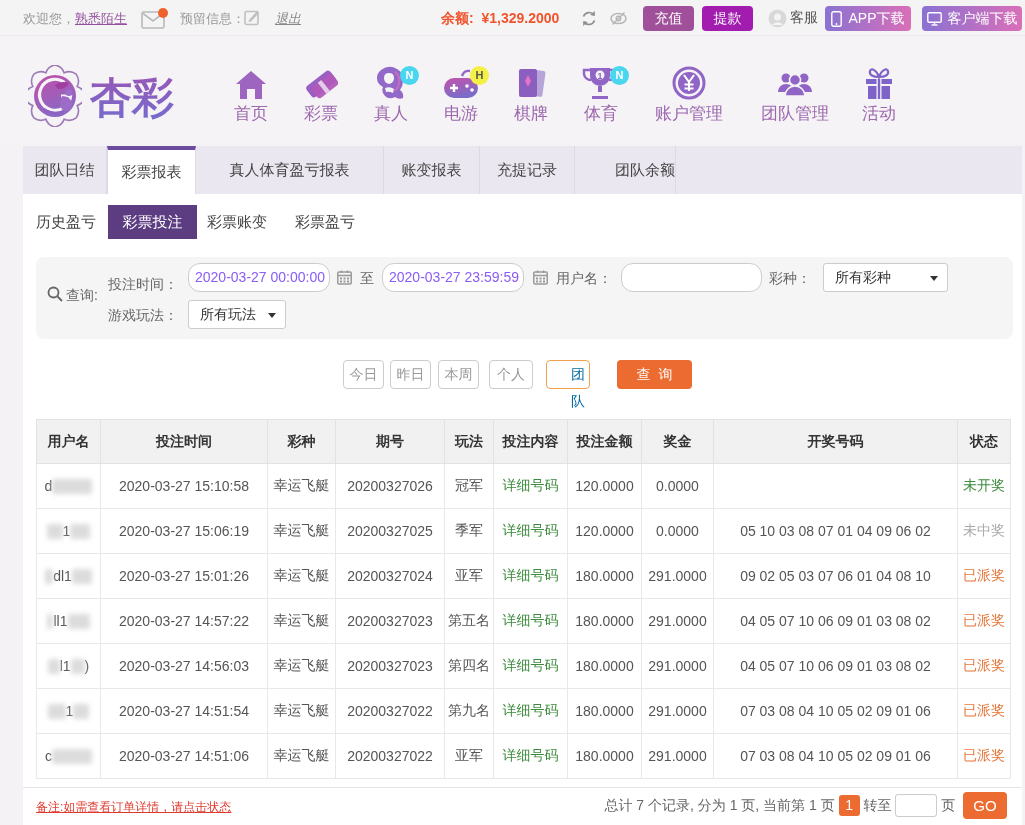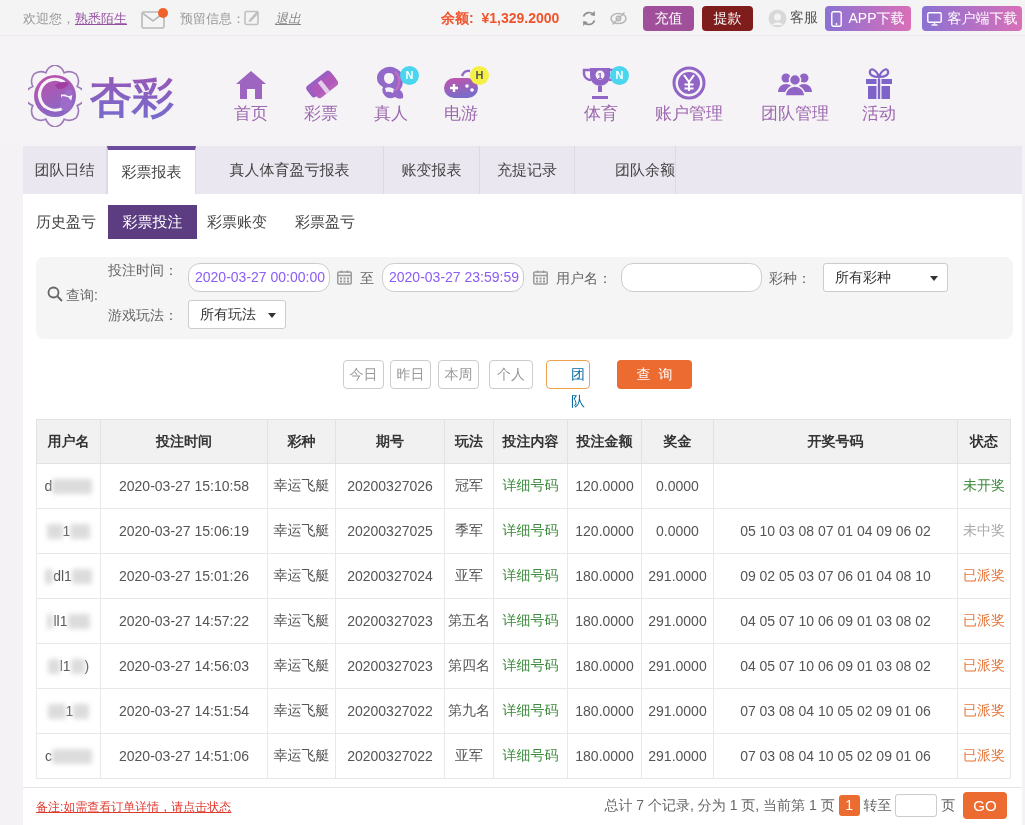--- a/index.html
+++ b/index.html
@@ -88,21 +88,21 @@
       <path d="M14.8 1 L14.8 6 L10.2 5 Z" fill="#8f8f8f"></path>
       <path d="M14.5 10.5 A6 6 0 0 1 4 12" fill="none" stroke="#8f8f8f" stroke-width="1.7"></path>
       <path d="M3.2 16 L3.2 11 L7.8 12 Z" fill="#8f8f8f"></path>
     </svg>
     <svg class="abs" style="left:610px; top:10px;" width="17" height="17" viewBox="0 0 17 17">
       <ellipse cx="8.5" cy="8.5" rx="7.5" ry="5" fill="none" stroke="#b5b5b5" stroke-width="1.5"></ellipse>
       <circle cx="8.5" cy="8.5" r="2.2" fill="none" stroke="#b5b5b5" stroke-width="1.5"></circle>
       <line x1="2.5" y1="14.5" x2="14.5" y2="2.5" stroke="#b5b5b5" stroke-width="1.5"></line>
     </svg>
     <div class="tbtn" style="left:643px; width:51px; background:#a04f9a;">充值</div>
-    <div class="tbtn" style="left:702px; width:51px; background:#7f1d1d;">提款</div>
+    <div class="tbtn" style="left:702px; width:51px; background:#a21caf;">提款</div>
     <svg class="abs" style="left:768px; top:9px;" width="19" height="19" viewBox="0 0 19 19">
       <circle cx="9.5" cy="9.5" r="9" fill="#d8d8d8"></circle>
       <circle cx="9.5" cy="8" r="3.5" fill="#f5f4f5"></circle>
       <path d="M3.5 16 Q9.5 10.5 15.5 16 Z" fill="#f5f4f5"></path>
     </svg>
     <span class="abs" style="left:790px; top:9px; color:#555; font-size:14px;">客服</span>
     <div class="tbtn gradbtn" style="left:825px; width:86px;">
       <svg width="11" height="16" viewBox="0 0 11 16">
           <rect x="0.8" y="0.8" width="9.4" height="14.4" rx="1.8" fill="none" stroke="#fff" stroke-width="1.4"></rect>
           <circle cx="5.5" cy="13" r="0.9" fill="#fff"></circle>
@@ -180,20 +180,30 @@
             <rect x="2" y="12" width="34" height="20" rx="10" fill="url(#lg1)"></rect>
             <path d="M12 18 v8 M8 22 h8" stroke="#fff" stroke-width="2.4"></path>
             <circle cx="25" cy="20" r="1.8" fill="#fff"></circle>
             <circle cx="30" cy="24" r="1.8" fill="#fff"></circle>
             <path d="M20 10 q2 -6 8 -5" fill="none" stroke="#9268c8" stroke-width="2.4"></path>
           </svg>
         </div>
       <div class="tx">电游</div>
       <div class="badge h" style="right:12px; top:2px;">H</div>
     </div>
+    <div class="nav-item" style="left:491px;">
+      <div class="ic">
+          <svg width="32" height="33" viewBox="0 0 32 33">
+            <rect x="12" y="3" width="17" height="26" rx="2" fill="#b7a4d8" transform="rotate(8 20 16)"></rect>
+            <rect x="4" y="2" width="18" height="28" rx="2" fill="#8a5fc0"></rect>
+            <path d="M13 8 L16 14 L13 20 L10 14 Z" fill="#e673c8"></path>
+          </svg>
+        </div>
+      <div class="tx">棋牌</div>
+    </div>
     <div class="nav-item" style="left:561px;">
       <div class="ic">
           <svg width="38" height="34" viewBox="0 0 38 34">
             <path d="M8 2 h20 v8 a10 10 0 0 1 -20 0 Z" fill="#9165c5"></path>
             <path d="M8 4 H2 v4 a7 7 0 0 0 7 6 M28 4 h6 v4 a7 7 0 0 1 -7 6" fill="none" stroke="#9165c5" stroke-width="2.4"></path>
             <rect x="16" y="20" width="4" height="6" fill="#9165c5"></rect>
             <path d="M10 30 h16 v3 h-16 Z" fill="#9165c5"></path>
             <circle cx="18" cy="9" r="4.5" fill="#f5f3f5"></circle>
             <text x="18" y="13" font-size="9" fill="#9165c5" text-anchor="middle" font-weight="bold">1</text>
           </svg>
@@ -253,21 +263,21 @@
   <div class="stab active" style="left:108px; width:89px;">彩票投注</div>
   <div class="stab" style="left:206px; width:62px;">彩票账变</div>
   <div class="stab" style="left:294px; width:62px;">彩票盈亏</div>
 
   <div id="spanel"></div>
   <svg class="abs" style="left:47px; top:286px;" width="16" height="16" viewBox="0 0 16 16">
       <circle cx="6.5" cy="6.5" r="5" fill="none" stroke="#666" stroke-width="1.8"></circle>
       <line x1="10.5" y1="10.5" x2="15" y2="15" stroke="#666" stroke-width="1.8"></line>
     </svg>
   <span class="flabel" style="left:66px; top:287px;">查询:</span>
-  <span class="flabel" style="left:108px; top:262px;">投注时间：</span>
+  <span class="flabel" style="left:108px; top:276px;">投注时间：</span>
   <div class="finput" style="left:188px; top:263px; width:142px; height:29px; line-height:27px;">2020-03-27 00:00:00</div>
   <svg class="abs" style="left:337px; top:270px;" width="15" height="15" viewBox="0 0 15 15">
       <rect x="0.8" y="2" width="13.4" height="12" rx="1" fill="none" stroke="#999" stroke-width="1.5"></rect>
       <line x1="1" y1="5.5" x2="14" y2="5.5" stroke="#999" stroke-width="1.5"></line>
       <line x1="4.5" y1="0.5" x2="4.5" y2="3" stroke="#999" stroke-width="1.5"></line>
       <line x1="10.5" y1="0.5" x2="10.5" y2="3" stroke="#999" stroke-width="1.5"></line>
       <rect x="3" y="7.5" width="2" height="2" fill="#999"></rect>
       <rect x="6.5" y="7.5" width="2" height="2" fill="#999"></rect>
       <rect x="10" y="7.5" width="2" height="2" fill="#999"></rect>
       <rect x="3" y="10.5" width="2" height="2" fill="#999"></rect>

